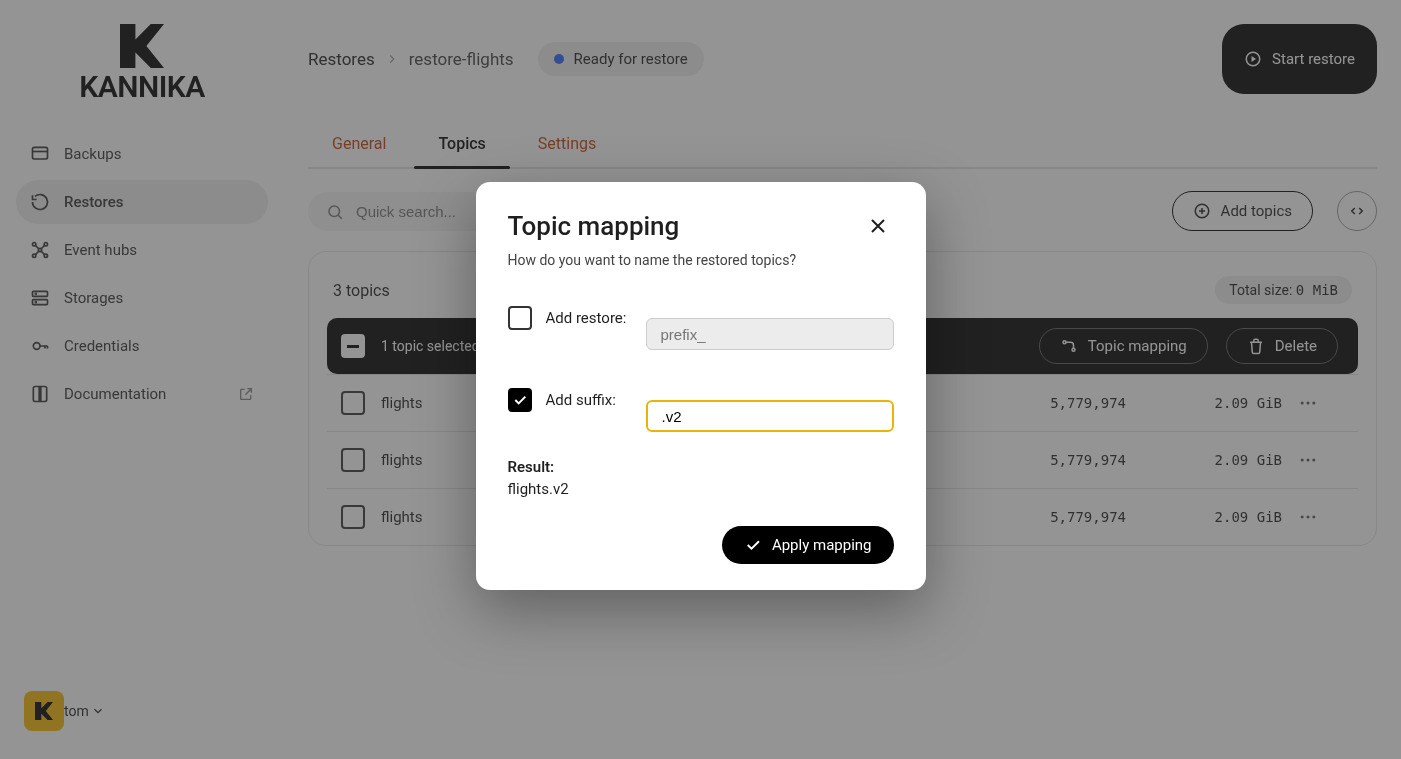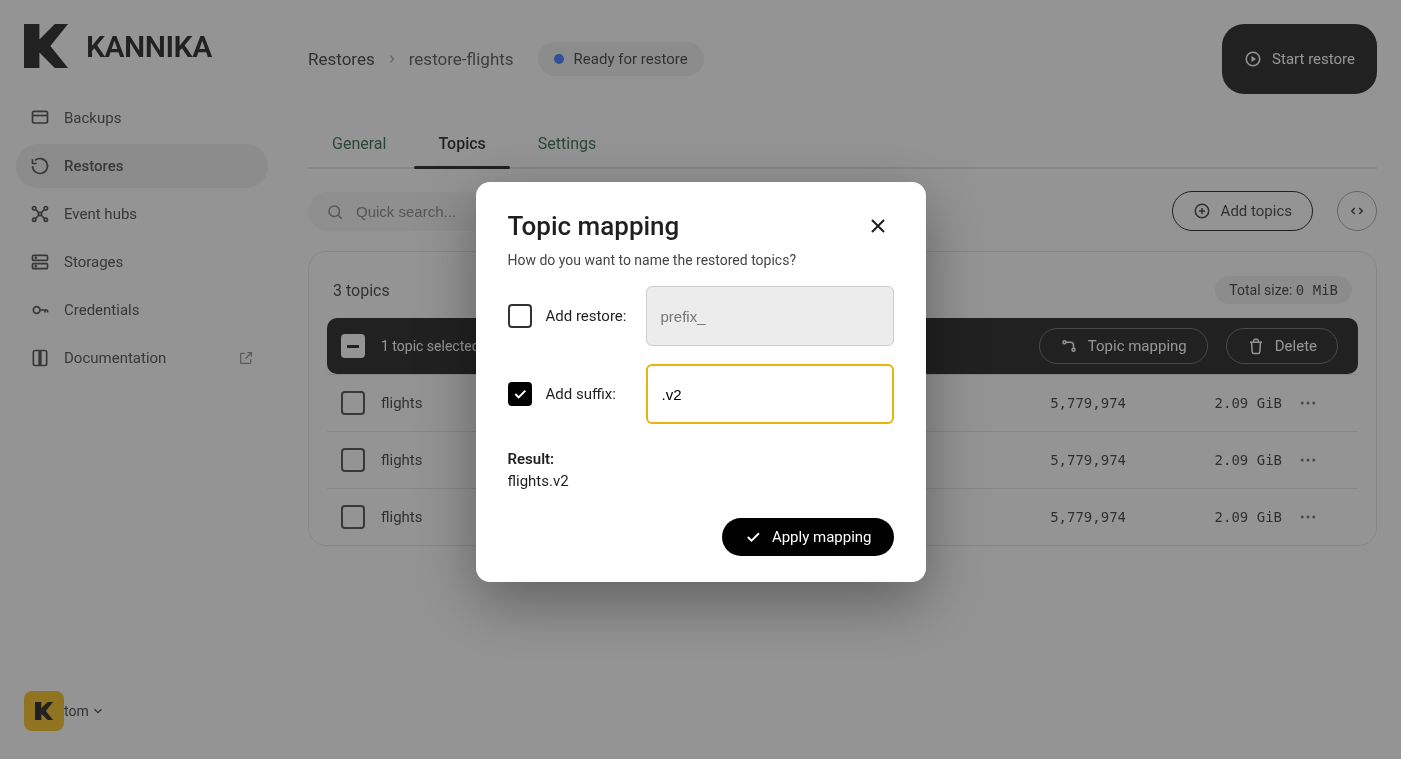--- a/index.html
+++ b/index.html
@@ -34,22 +34,23 @@
     left: 0; top: 0; bottom: 0;
     width: 284px;
     background: var(--sidebar-bg);
     display: flex;
     flex-direction: column;
     padding: 20px 16px;
   }
   .logo {
     display: flex;
     align-items: center;
-    gap: 18px;
+    gap: 1px;
     padding: 4px 8px 28px 8px;
+    flex-direction: column;
   }
   .logo-mark {
     width: 44px; height: 44px;
     background: #000;
     clip-path: polygon(0 0, 35% 0, 35% 35%, 70% 0, 100% 0, 60% 50%, 100% 100%, 70% 100%, 35% 65%, 35% 100%, 0 100%);
   }
   .logo-word {
     font-size: 30px;
     font-weight: 600;
     letter-spacing: -0.5px;
@@ -121,21 +122,21 @@
   }
 
   .tabs {
     display:flex; gap:4px;
     border-bottom: 2px solid var(--border);
     margin-top: 26px;
   }
   .tab {
     padding: 14px 24px;
     font-size: 16px;
-    color:#14532d;
+    color:#c2410c;
     cursor:pointer;
     position:relative;
   }
   .tab.active { color:#000; font-weight:500; }
   .tab.active::after {
     content:"";
     position:absolute; left:0; right:0; bottom:-2px;
     height:3px; background:#000; border-radius:2px;
   }
 
@@ -262,25 +263,26 @@
     border-radius:4px;
     flex:0 0 auto;
     display:flex; align-items:center; justify-content:center;
     cursor:pointer;
   }
   .chk.checked { background:#000; border-color:#000; color:#fff; }
   .chk.checked svg { display:block; }
   .fld-label { width:86px; font-size:15px; }
   .fld-input {
     flex:1;
-    height:60px;
+    height:32px;
     border:1px solid #ccc;
     border-radius:6px;
     padding: 0 14px;
     font-size:15px;
+    margin-top:32px;
   }
   .fld-input.disabled { background:#ececec; color:#888; }
   .fld-input.focus { border:2px solid #eab308; }
   .result-block { margin-top:26px; }
   .result-label { font-weight:600; font-size:15px; }
   .result-value { font-size:15px; margin-top:4px; }
   .modal-actions { display:flex; justify-content:flex-end; margin-top:28px; }
   .apply-btn {
     display:flex; align-items:center; gap:10px;
     background:#000; color:#fff;

